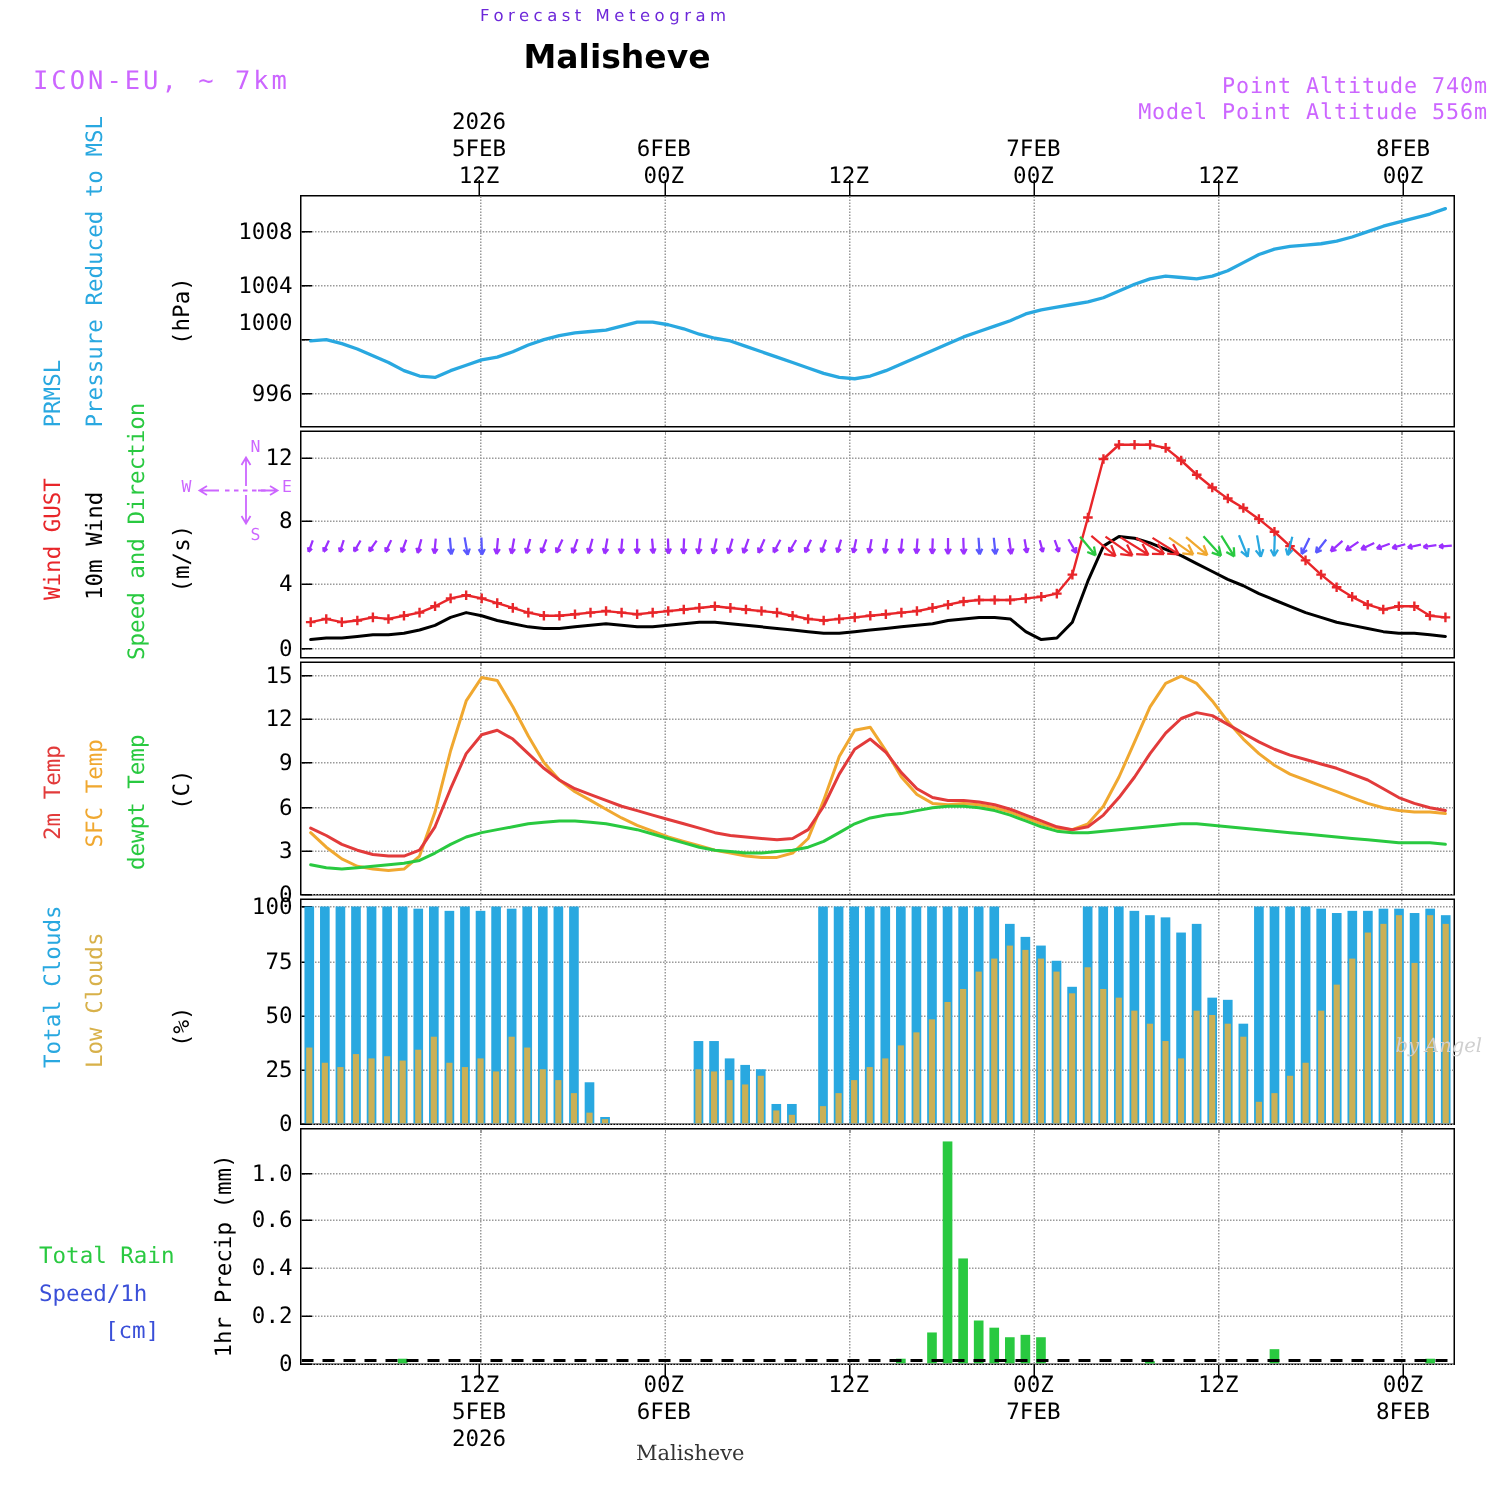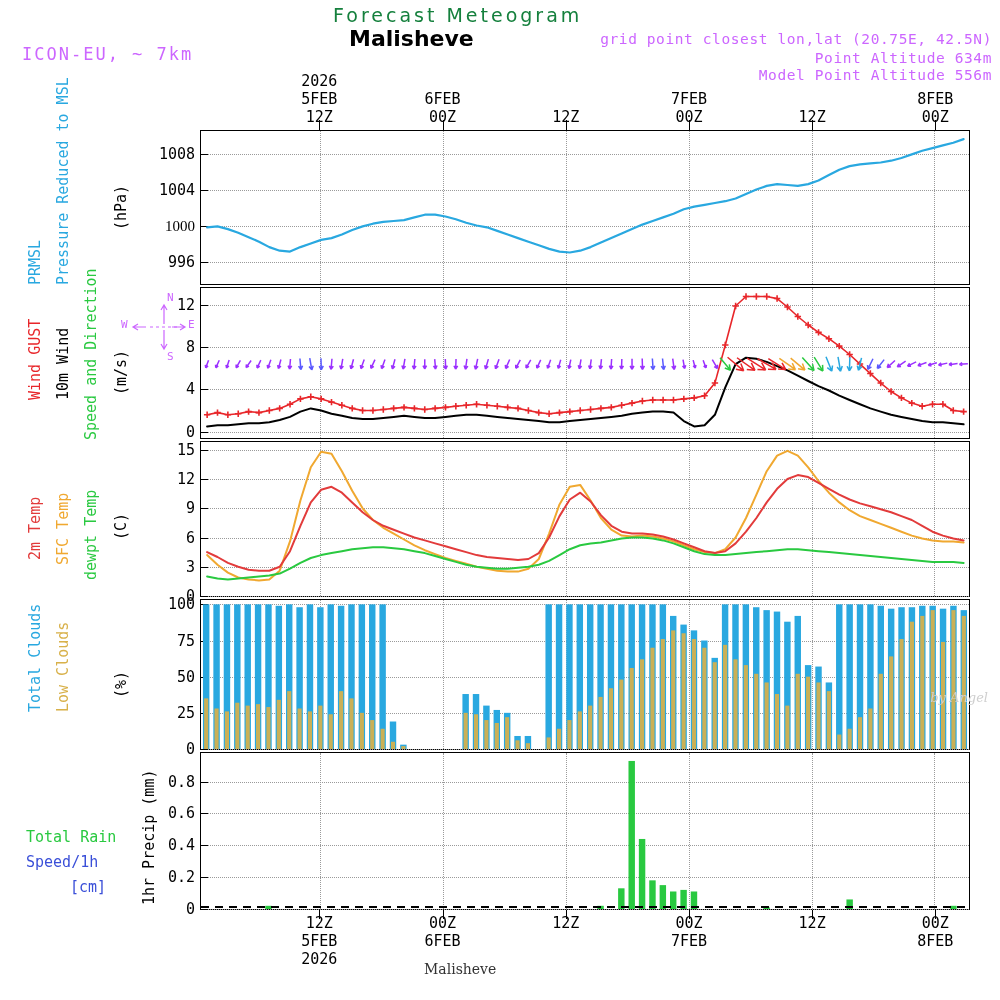--- a/index.html
+++ b/index.html
@@ -2,21 +2,21 @@
 <html><head>
 <meta charset="utf-8">
 <style>
   html,body{margin:0;padding:0;background:#ffffff;}
   body{width:1000px;height:1000px;font-family:"DejaVu Sans",sans-serif;position:relative;overflow:hidden;}
   .abs{position:absolute;}
   .mono{font-family:"DejaVu Sans Mono",monospace;}
   #root{position:relative;width:1000px;height:1000px;}
 
   
-  .hdr-forecast{left:333px;top:4px;font-size:19px;color:#15803d;letter-spacing:3px;font-family:"DejaVu Sans",sans-serif;}
+  .hdr-forecast{left:320px;top:4px;font-size:11px;color:#6d28d9;letter-spacing:3px;font-family:"DejaVu Sans",sans-serif;}
   .hdr-title{left:349px;top:26px;font-size:22px;font-weight:bold;color:#000;font-family:"DejaVu Sans",sans-serif;}
   .hdr-model{left:22px;top:44px;font-size:17px;color:#cc66ff;letter-spacing:2px;}
   .hdr-right{right:8px;text-align:right;color:#cc66ff;font-size:14.5px;letter-spacing:.6px;line-height:16px;}
   .hdr-r1{top:14px;}
   .hdr-r2{top:31px;}
   .hdr-r3{top:50px;}
   .hdr-r4{top:67px;text-align:right;}
 
   
   .frame{position:absolute;left:200px;width:770px;border:1.5px solid #000;box-sizing:border-box;background:#fff;}
@@ -44,22 +44,21 @@
   svg{display:block;}
 </style>
 </head>
 <body>
 
 <div id="root">
 
   <div class="abs hdr-forecast">Forecast Meteogram</div>
   <div class="abs hdr-title">Malisheve</div>
   <div class="abs hdr-model mono">ICON-EU, ~ 7km</div>
-  <div class="abs hdr-right hdr-r2 mono">grid point closest lon,lat (20.75E, 42.5N)</div>
-  <div class="abs hdr-right hdr-r3 mono">Point Altitude 634m</div>
+  <div class="abs hdr-right hdr-r3 mono">Point Altitude 740m</div>
   <div class="abs hdr-right hdr-r4 mono">Model Point Altitude 556m</div>
 
   <div id="top-axis">
       <div class="toptime" style="left: 279.35px; width: 80px; top: 72px;">
         <div style="line-height: 18px;">2026</div>
         <div style="line-height: 18px;">5FEB</div>
         <div style="line-height: 18px;">12Z</div>
       </div>
       <div class="toptime" style="left: 402.55px; width: 80px; top: 90px;">
         <div style="line-height: 18px;">6FEB</div>
@@ -91,21 +90,21 @@
       <div class="gridv" style="left:119.03999999999999px;"></div>
       <div class="gridv" style="left:241.92000000000002px;"></div>
       <div class="gridv" style="left:364.79999999999995px;"></div>
       <div class="gridv" style="left:487.68px;"></div>
       <div class="gridv" style="left:610.5600000000001px;"></div>
       <div class="gridv" style="left:733.4399999999999px;"></div>
       <div class="gridh" style="top:130.5px;"></div>
       <div class="ytick" style="top:130.5px;">996</div>
       <div style="position:absolute;left:0;top:130.5px;width:7px;height:0;border-top:1.5px solid #000;"></div>
       <div class="gridh" style="top:94.5px;"></div>
-      <div class="ytick" style="top:95px;font-family:Liberation Serif, serif;">1000</div>
+      <div class="ytick" style="top:84px;">1000</div>
       <div style="position:absolute;left:0;top:94.5px;width:7px;height:0;border-top:1.5px solid #000;"></div>
       <div class="gridh" style="top:58.5px;"></div>
       <div class="ytick" style="top:58.5px;">1004</div>
       <div style="position:absolute;left:0;top:58.5px;width:7px;height:0;border-top:1.5px solid #000;"></div>
       <div class="gridh" style="top:22.5px;"></div>
       <div class="ytick" style="top:22.5px;">1008</div>
       <div style="position:absolute;left:0;top:22.5px;width:7px;height:0;border-top:1.5px solid #000;"></div>
       <svg width="768" height="153" style="position:absolute;left:0;top:0;">
         <polyline points="6.1,96.3 16.5,95.4 26.9,98.1 37.2,101.7 47.6,106.2 58.0,110.7 68.3,116.1 78.7,119.7 89.0,120.6 99.4,116.1 109.8,112.5 120.1,108.9 130.5,107.1 140.9,103.5 151.2,99.0 161.6,95.4 171.9,92.7 182.3,90.9 192.7,90.0 203.0,89.1 213.4,86.4 223.8,83.7 234.1,83.7 244.5,85.5 254.8,88.2 265.2,91.8 275.6,94.5 285.9,96.3 296.3,99.9 306.7,103.5 317.0,107.1 327.4,110.7 337.8,114.3 348.1,117.9 358.5,120.6 368.8,121.5 379.2,119.7 389.6,116.1 399.9,111.6 410.3,107.1 420.7,102.6 431.0,98.1 441.4,93.6 451.7,90.0 462.1,86.4 472.5,82.8 482.8,78.3 493.2,75.6 503.6,73.8 513.9,72.0 524.3,70.2 534.6,67.5 545.0,63.0 555.4,58.5 565.7,54.9 576.1,53.1 586.5,54.0 596.8,54.9 607.2,53.1 617.5,49.5 627.9,44.1 638.3,38.7 648.6,35.1 659.0,33.3 669.4,32.4 679.7,31.5 690.1,29.7 700.4,27.0 710.8,23.4 721.2,19.8 731.5,17.1 741.9,14.4 752.3,11.7 762.6,8.1" fill="none" stroke="#29a8e0" stroke-width="2.2" stroke-linejoin="round" stroke-linecap="round"></polyline>
       </svg>
@@ -519,21 +518,21 @@
       <div class="gridh" style="top:124.16326530612244px;"></div>
       <div class="ytick" style="top:124.16326530612244px;">0.2</div>
       <div style="position:absolute;left:0;top:124.16326530612244px;width:7px;height:0;border-top:1.5px solid #000;"></div>
       <div class="gridh" style="top:92.3265306122449px;"></div>
       <div class="ytick" style="top:92.3265306122449px;text-align:center;">0.4</div>
       <div style="position:absolute;left:0;top:92.3265306122449px;width:7px;height:0;border-top:1.5px solid #000;"></div>
       <div class="gridh" style="top:60.48979591836735px;"></div>
       <div class="ytick" style="top:60.48979591836735px;">0.6</div>
       <div style="position:absolute;left:0;top:60.48979591836735px;width:7px;height:0;border-top:1.5px solid #000;"></div>
       <div class="gridh" style="top:28.65306122448979px;"></div>
-      <div class="ytick" style="top:28.65306122448979px;">0.8</div>
+      <div class="ytick" style="top:28.65306122448979px;">1.0</div>
       <div style="position:absolute;left:0;top:28.65306122448979px;width:7px;height:0;border-top:1.5px solid #000;"></div>
       <svg width="768" height="156" style="position:absolute;left:0;top:0;">
         <rect x="64.24216216216217" y="152.81632653061226" width="6.434594594594595" height="3.1836734693877555" fill="#29c940"></rect>
         <rect x="396.3502702702703" y="152.81632653061226" width="6.434594594594595" height="3.1836734693877555" fill="#29c940"></rect>
         <rect x="417.10702702702696" y="135.30612244897958" width="6.434594594594595" height="20.69387755102041" fill="#29c940"></rect>
         <rect x="427.4854054054054" y="7.959183673469369" width="6.434594594594595" height="148.04081632653063" fill="#29c940"></rect>
         <rect x="437.8637837837838" y="85.95918367346938" width="6.434594594594595" height="70.04081632653062" fill="#29c940"></rect>
         <rect x="448.2421621621622" y="127.34693877551021" width="6.434594594594595" height="28.653061224489797" fill="#29c940"></rect>
         <rect x="458.6205405405405" y="132.12244897959184" width="6.434594594594595" height="23.877551020408163" fill="#29c940"></rect>
         <rect x="468.99891891891895" y="138.48979591836735" width="6.434594594594595" height="17.510204081632654" fill="#29c940"></rect>

